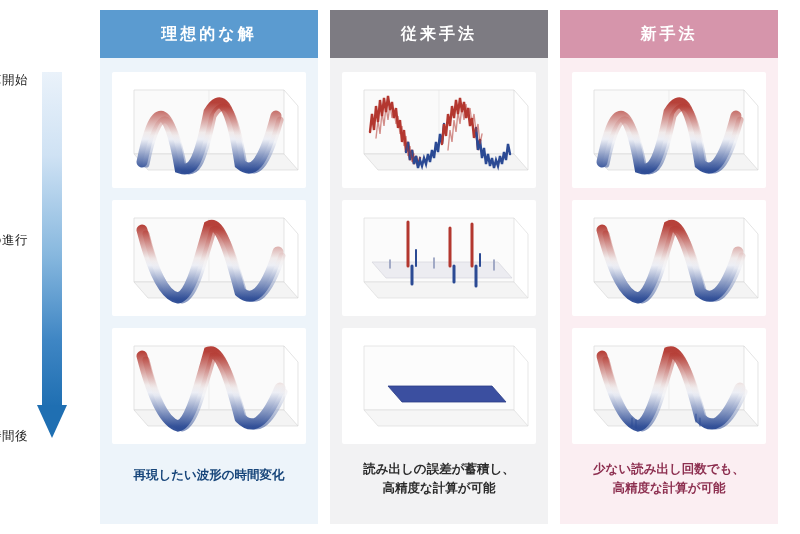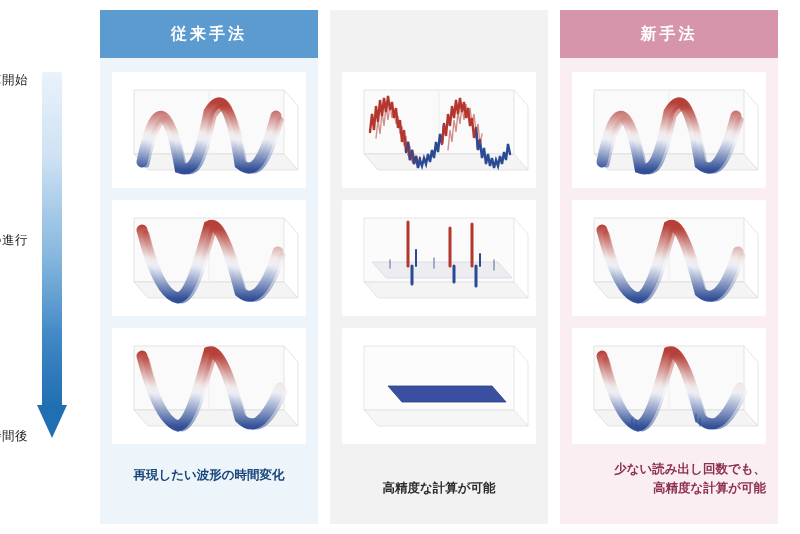--- a/index.html
+++ b/index.html
@@ -60,41 +60,41 @@
   .cell.r1{top:190px;}
   .cell.r2{top:318px;}
 
   .caption{
     position:absolute;left:12px;right:12px;top:450px;
     font-size:12.5px;line-height:1.55;color:#1b1b1b;
     text-align:center;font-weight:bold;
   }
   .c0 .caption{color:#17457a;margin-top:6px;}
   .c1 .caption{color:#2b2b2b;}
-  .c2 .caption{color:#8d2f50;text-align:right;}
+  .c2 .caption{color:#8d2f50;}
 
   svg.plot{display:block;width:194px;height:116px;}
 </style>
 </head>
 <body>
 
 <div id="root">
 
   <div class="axis-col">
     <div class="arrow-wrap">
       <div class="arrow-shaft"></div>
       <div class="arrow-head"></div>
     </div>
     <div class="axis-label l1">計算開始</div>
     <div class="axis-label l2">計算の進行</div>
     <div class="axis-label l3">一定時間後</div>
   </div>
 
   <div class="col c0">
-    <div class="col-head">従来手法</div>
+    <div class="col-head">理想的な解</div>
 
     <div class="cell r0">
       <svg class="plot" viewBox="0 0 194 116">
         <defs>
           <linearGradient id="gA" x1="0" y1="0" x2="0" y2="1">
             <stop offset="0%" stop-color="#b3372f"></stop>
               <stop offset="45%" stop-color="#f0eaea"></stop>
             <stop offset="55%" stop-color="#eceef5"></stop>
               <stop offset="100%" stop-color="#2b4a94"></stop>
           </linearGradient>
@@ -132,20 +132,21 @@
         <line x1="97" y1="18" x2="97" y2="82" stroke="#e6e6e6" stroke-width="0.7"></line>
         <path d="M30,28 C40,68 52,94 66,98 C78,96 86,62 97,24 C108,20 118,52 128,90 C140,102 152,98 168,60" fill="none" stroke="url(#gA)" stroke-width="11" stroke-linecap="round" opacity="0.95"></path>
         <path d="M34,32 C44,72 56,96 70,100 C82,98 90,66 101,28 C112,24 122,56 132,92 C144,104 156,100 172,64" fill="none" stroke="url(#gA)" stroke-width="7" stroke-linecap="round" opacity="0.55"></path>
       </svg>
     </div>
 
     <div class="caption">再現したい波形の時間変化</div>
   </div>
 
   <div class="col c1">
+    <div class="col-head">従来手法</div>
 
     <div class="cell r0">
       <svg class="plot" viewBox="0 0 194 116">
         <polygon points="22,18 172,18 172,82 22,82" fill="#fafafa" stroke="#d8d8d8" stroke-width="0.7"></polygon>
         <polygon points="22,82 172,82 186,98 36,98" fill="#f4f4f4" stroke="#d8d8d8" stroke-width="0.7"></polygon>
         <line x1="172" y1="18" x2="186" y2="34" stroke="#d8d8d8" stroke-width="0.7"></line>
         <line x1="186" y1="34" x2="186" y2="98" stroke="#d8d8d8" stroke-width="0.7"></line>
         <line x1="97" y1="18" x2="97" y2="82" stroke="#e6e6e6" stroke-width="0.7"></line>
         <g stroke-width="2.4" stroke-linecap="round">
           <path d="M28,60 L30,42 L32,58 L34,34 L36,50 L38,28 L40,44 L42,26 L44,40 L46,24 L48,38 L50,30 L52,46 L54,36 L56,56 L58,48 L60,70 L62,58 L64,80 L66,70 L68,88 L70,78 L72,92 L74,84 L76,94 L78,86" fill="none" stroke="#b3372f"></path>
@@ -187,21 +188,21 @@
       <svg class="plot" viewBox="0 0 194 116">
         <polygon points="22,18 172,18 172,82 22,82" fill="#fcfcfc" stroke="#dcdcdc" stroke-width="0.7"></polygon>
         <polygon points="22,82 172,82 186,98 36,98" fill="#f6f6f6" stroke="#dcdcdc" stroke-width="0.7"></polygon>
         <line x1="172" y1="18" x2="186" y2="34" stroke="#dcdcdc" stroke-width="0.7"></line>
         <line x1="186" y1="34" x2="186" y2="98" stroke="#dcdcdc" stroke-width="0.7"></line>
         <polygon points="46,58 150,58 164,74 60,74" fill="#3b4fa0" stroke="#2b3c85" stroke-width="0.8"></polygon>
       </svg>
     </div>
 
     <div class="caption">
-      <br>
+      <span>読み出しの誤差が蓄積し、</span><br>
       <span>高精度な計算が可能</span>
     </div>
   </div>
 
   <div class="col c2">
     <div class="col-head">新手法</div>
 
     <div class="cell r0">
       <svg class="plot" viewBox="0 0 194 116">
         <polygon points="22,18 172,18 172,82 22,82" fill="#fafafa" stroke="#d8d8d8" stroke-width="0.7"></polygon>

